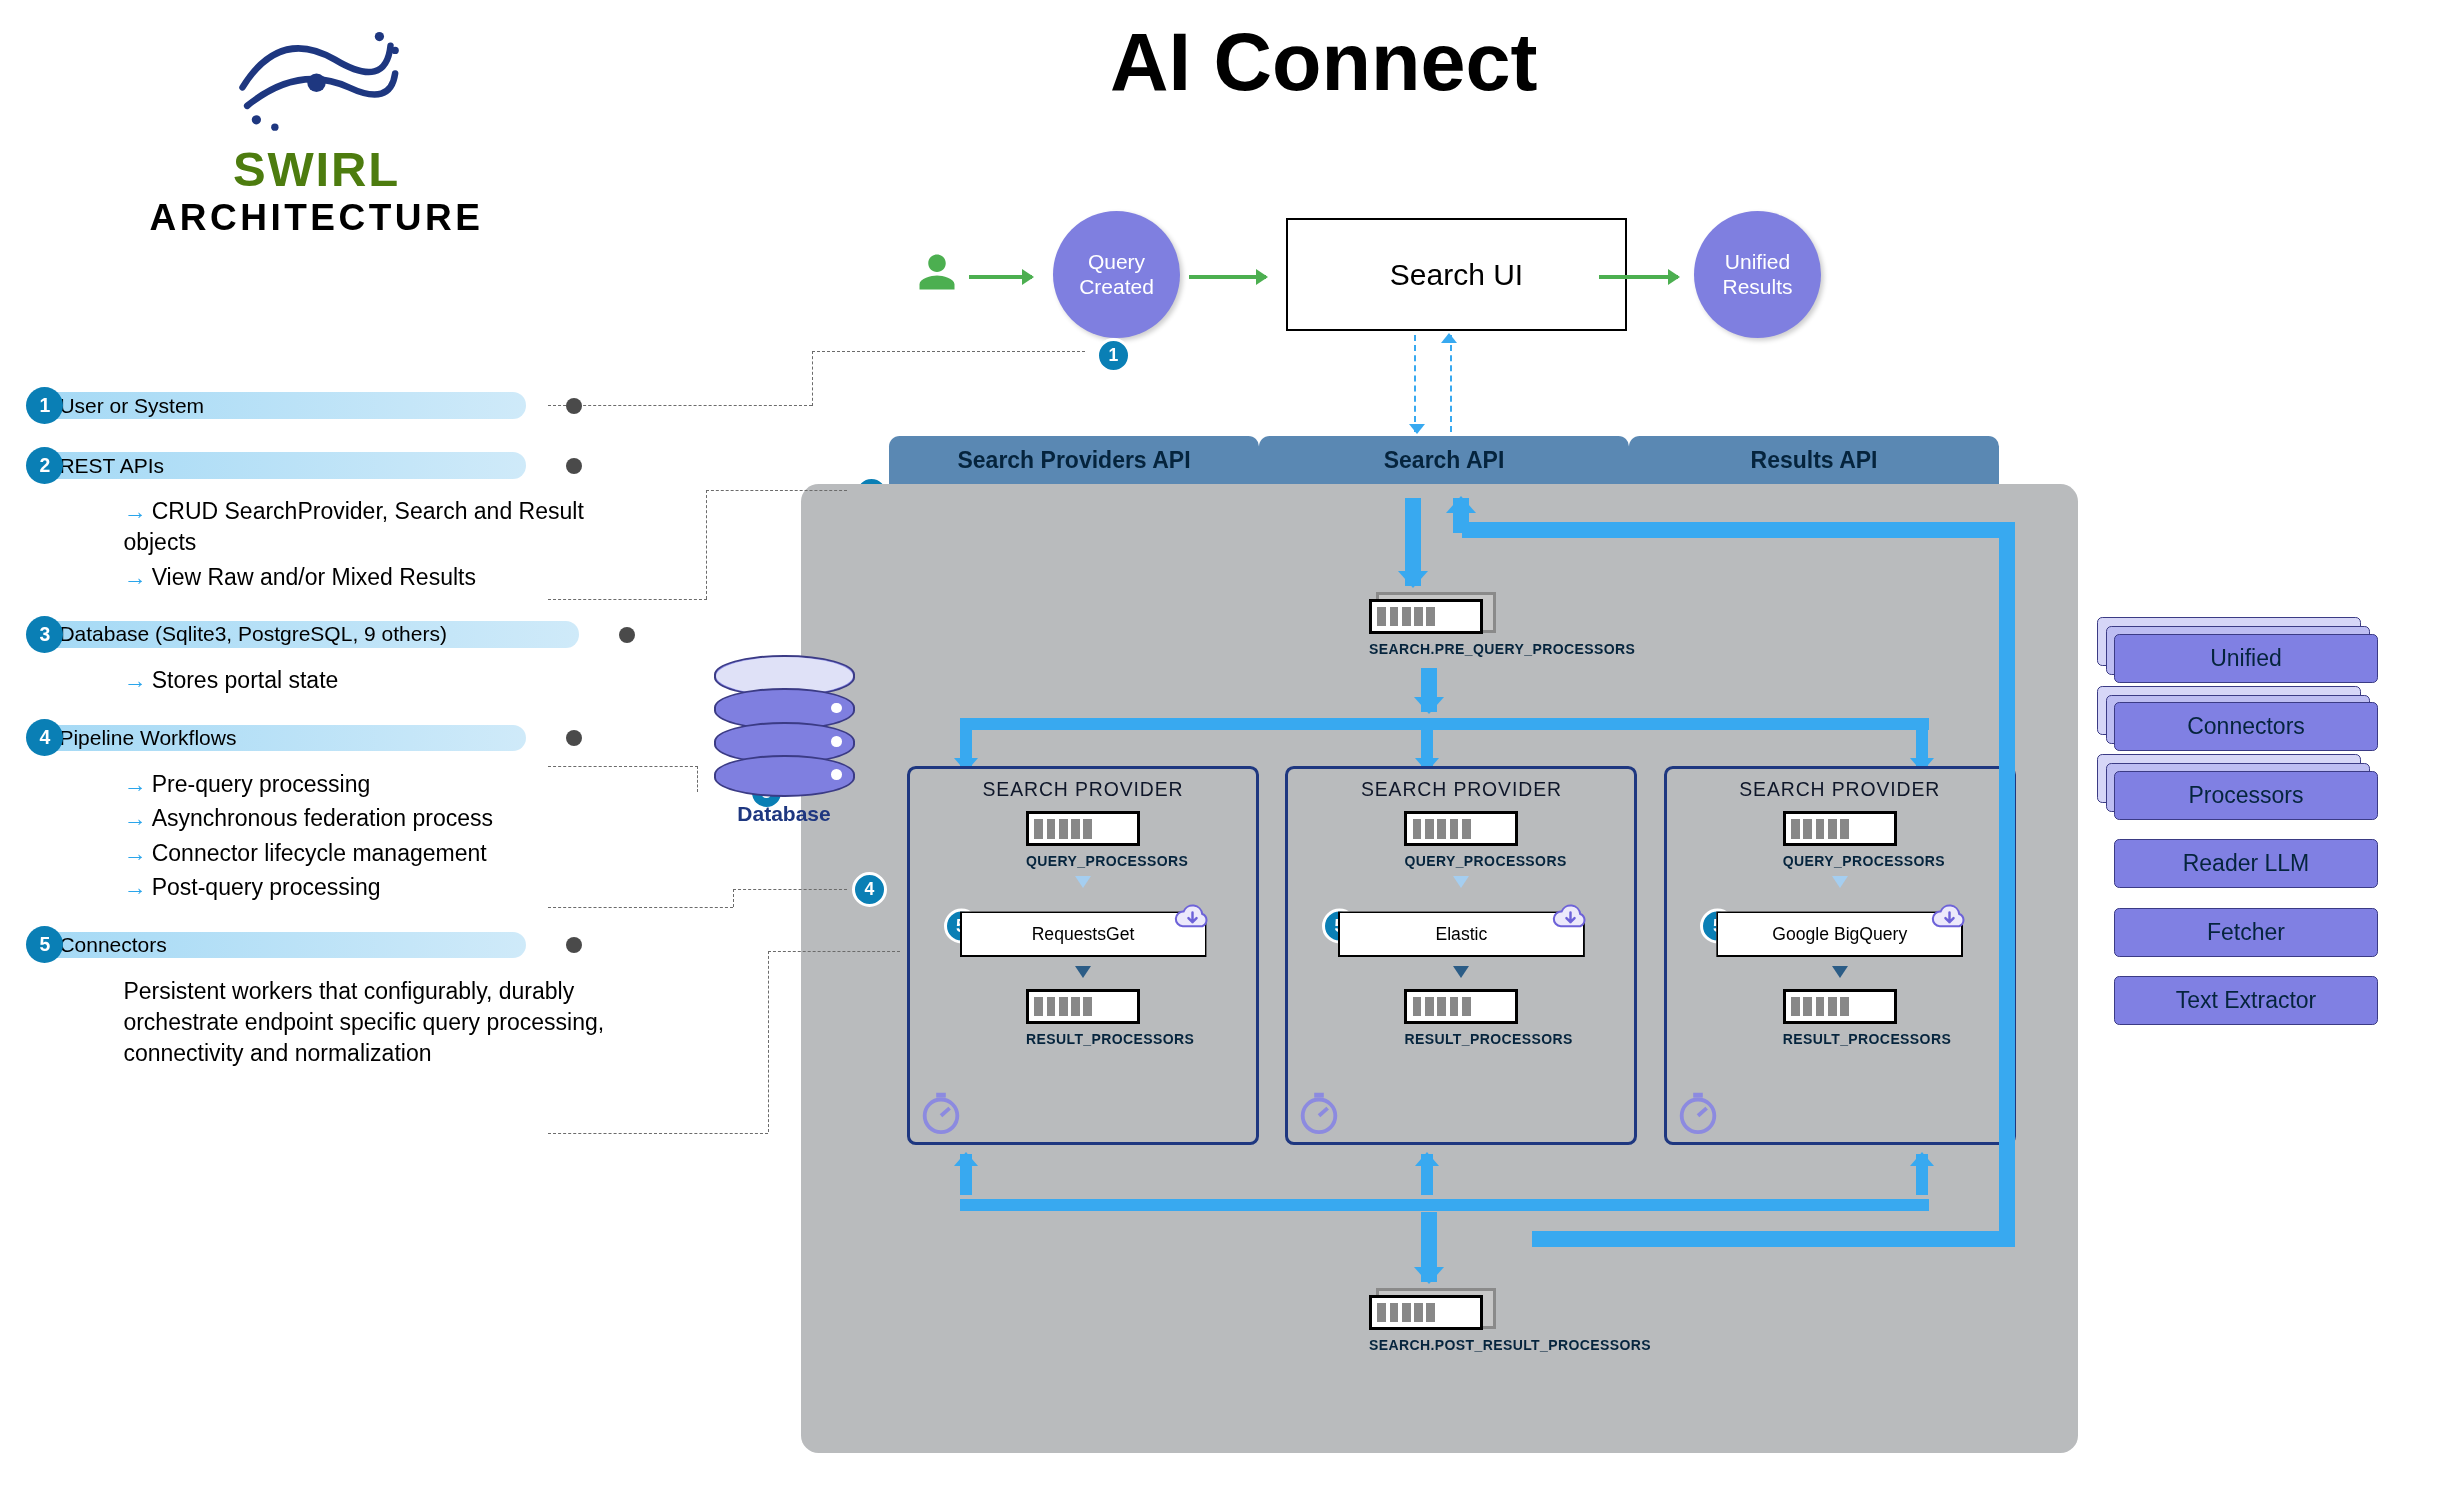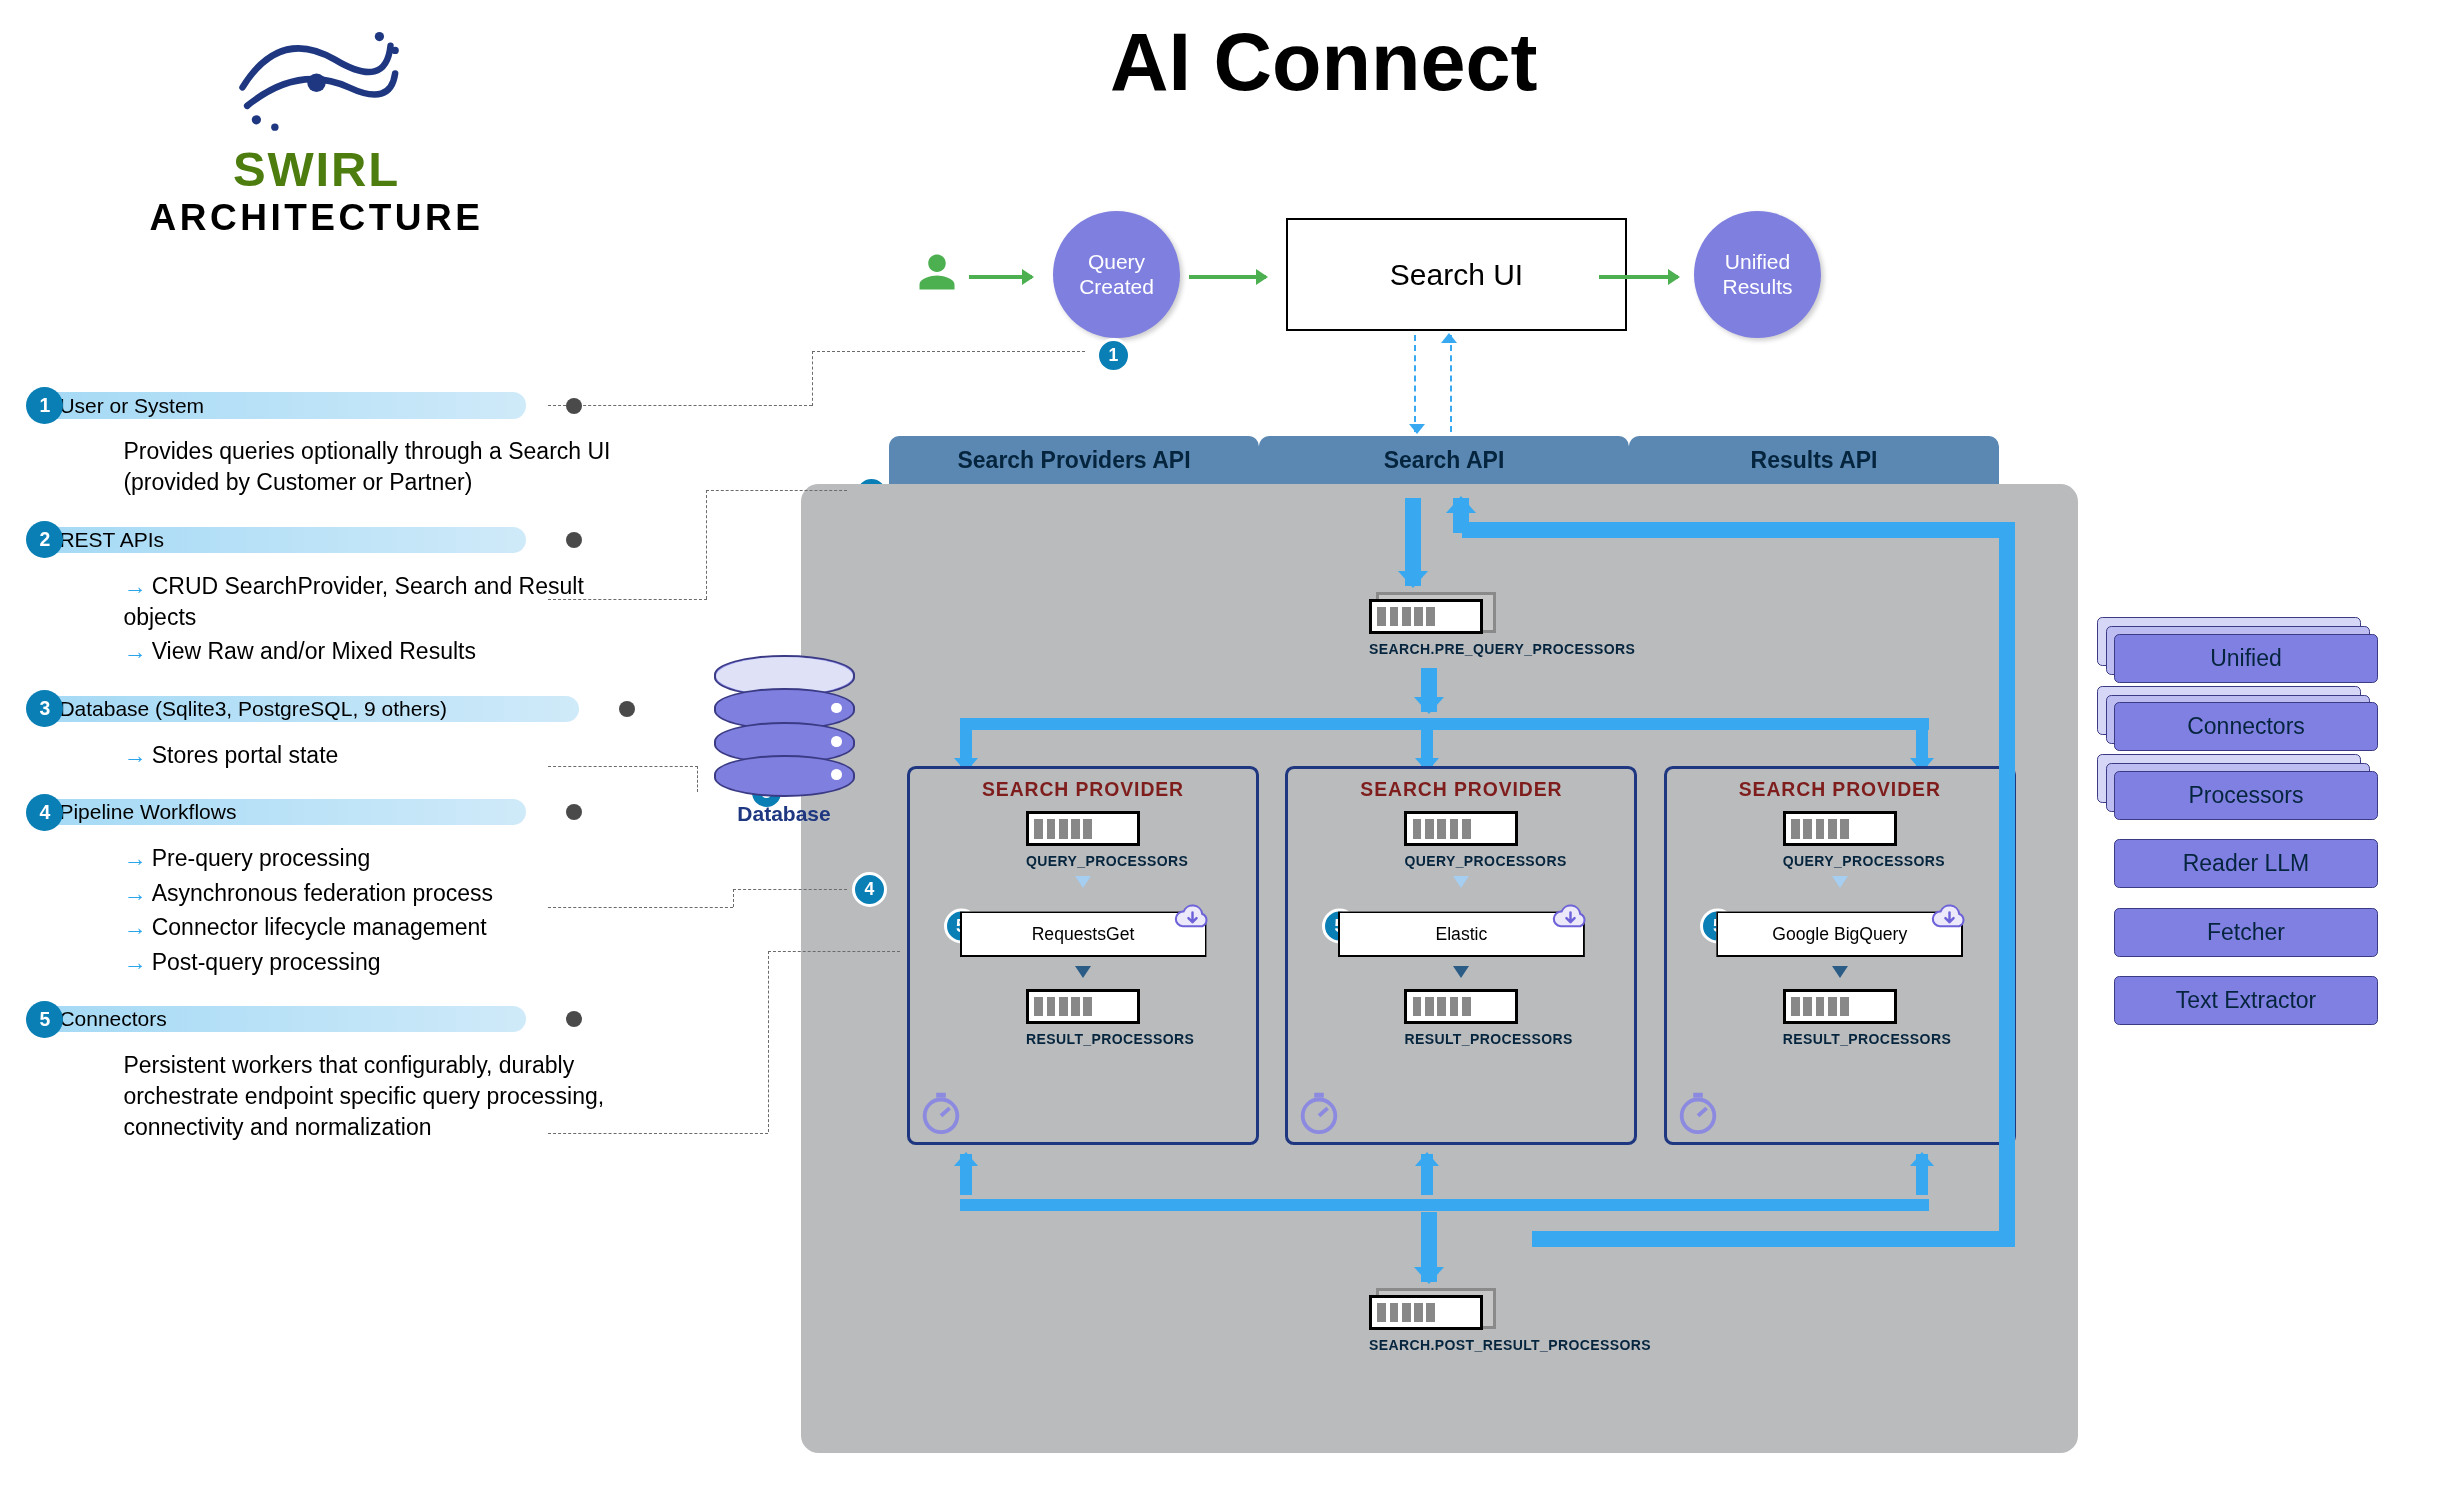--- a/index.html
+++ b/index.html
@@ -60,21 +60,21 @@
   .proc-shadow::before { content:""; position:absolute; top:-7px; left:7px; width:114px; height:35px; background:#c7c7c7; border:3.5px solid #8a8a8a; }
   .proc-shadow .proc { position: relative; }
   .proc-lbl { font-size:14px; font-weight:600; color:#05243d; margin-top:7px; text-align:center; letter-spacing:0.4px; }
 
   .pre-proc  { position:absolute; left:1369px; top:599px; text-align:center; }
   .post-proc { position:absolute; left:1369px; top:1295px; text-align:center; }
 
   
   .providers { position:absolute; left:907px; top:766px; display:flex; gap:26.4px; }
   .provider  { width:352px; height:379px; border:3.5px solid #1e3780; border-radius:8.8px; background:#b9bbbd; position:relative; padding-top:8.8px; text-align:center; }
-  .provider h4 { font-size:19.4px; font-weight:700; color:#7f1d1d; letter-spacing:0.9px; }
+  .provider h4 { font-size:19.4px; font-weight:400; color:#0f172a; letter-spacing:0.9px; }
   .provider .proc-wrap { margin:10.6px auto 0; width:114px; }
   .connector-box { margin:16px auto 0; width:247px; height:46px; border:2.6px solid #000; background:#fff; display:flex; align-items:center; justify-content:center; font-size:17.6px; font-weight:500; position:relative; -webkit-clip-path: polygon(0 0, 93% 0, 100% 25%, 100% 100%, 0 100%); clip-path: polygon(0 0, 93% 0, 100% 25%, 100% 100%, 0 100%); }
   .cloud-ico { position:absolute; right:-5.3px; top:5.3px; width:39px; height:35px; }
   .mini-badge { position:absolute; left:-16px; top:50%; transform:translateY(-50%); }
   .timer-ico { position:absolute; left:7px; bottom:7px; width:48px; height:48px; }
 
   
   .caps { position:absolute; left:2114px; top:634px; width:264px; display:flex; flex-direction:column; gap:19.4px; }
   .cap { height:49px; background:#8080e3; border:1.8px solid #3b3b85; border-radius:5.3px; display:flex; align-items:center; justify-content:center; font-size:23px; color:#05243d; position:relative; }
   .cap.stack::before, .cap.stack::after { content:""; position:absolute; left:-8.8px; top:-8.8px; width:100%; height:100%; background:#bdbdf2; border:1.8px solid #3b3b85; border-radius:5.3px; z-index:-1; }
@@ -431,21 +431,20 @@
 </div>
 
 <div class="legend">
   <div class="legend-item">
     <div class="legend-bar">
         <span class="num">1</span>
         <span class="bar"></span>
         <span class="lbl">User or System</span>
         <span class="dot"></span>
       </div>
-    <div class="legend-desc">Provides queries optionally through a Search UI (provided by Customer or Partner)</div>
   </div>
   <div class="legend-item">
     <div class="legend-bar">
         <span class="num">2</span>
         <span class="bar"></span>
         <span class="lbl">REST APIs</span>
         <span class="dot"></span>
       </div>
     <ul class="legend-desc">
       <li><span class="arrow">→</span><span>CRUD SearchProvider, Search and Result objects</span></li>

